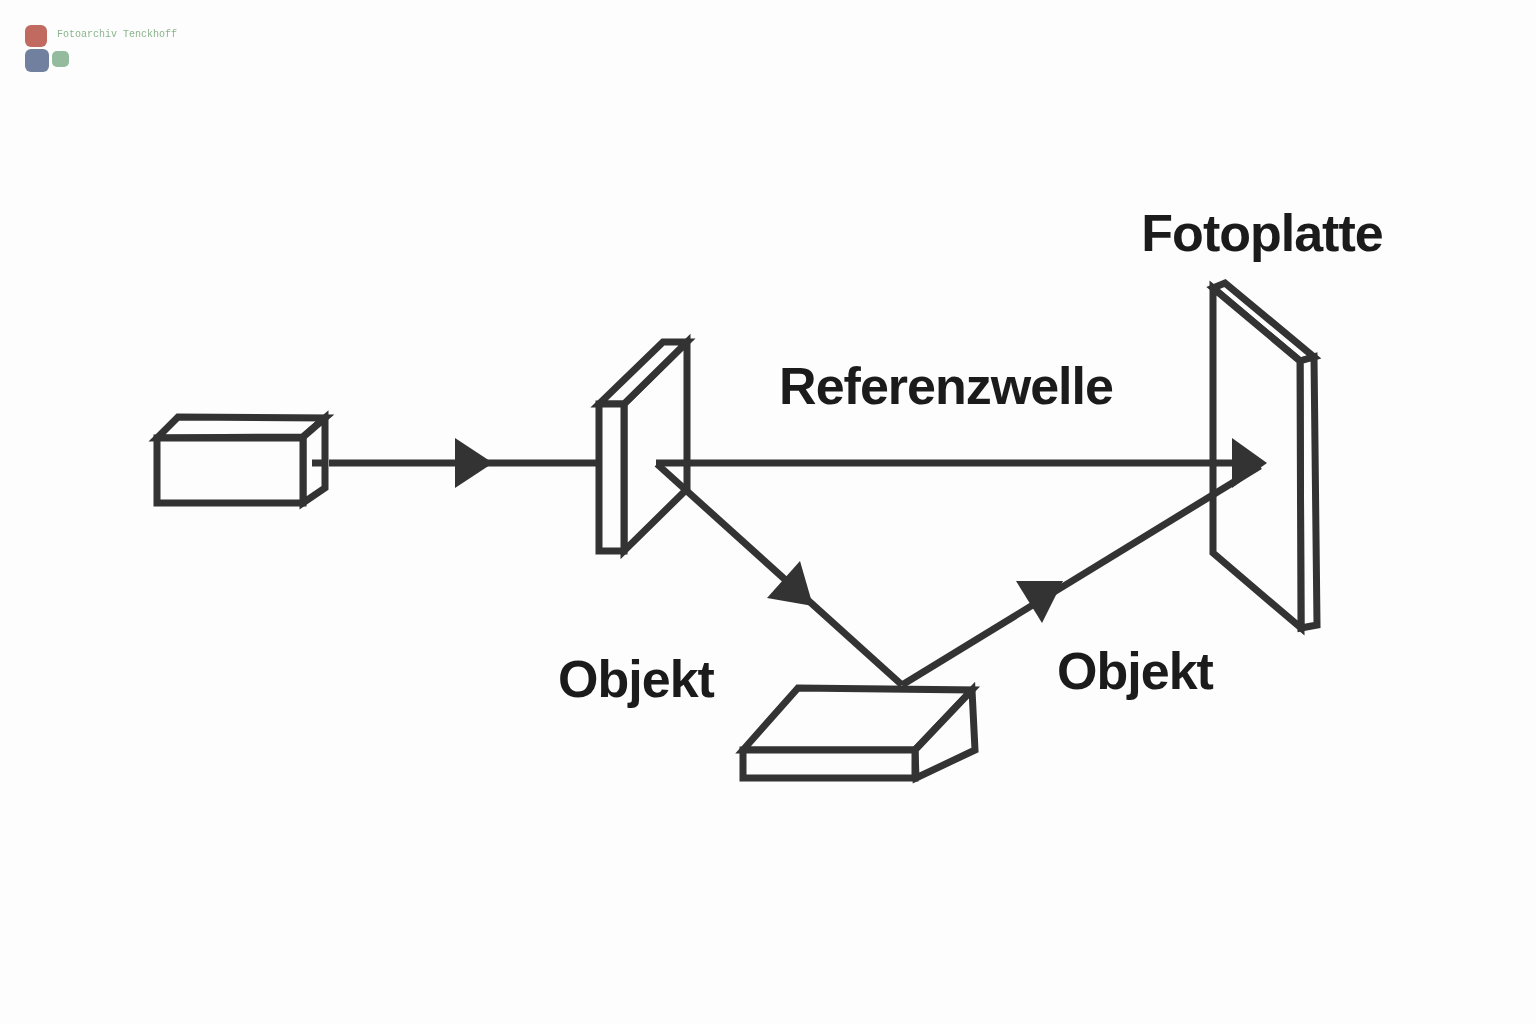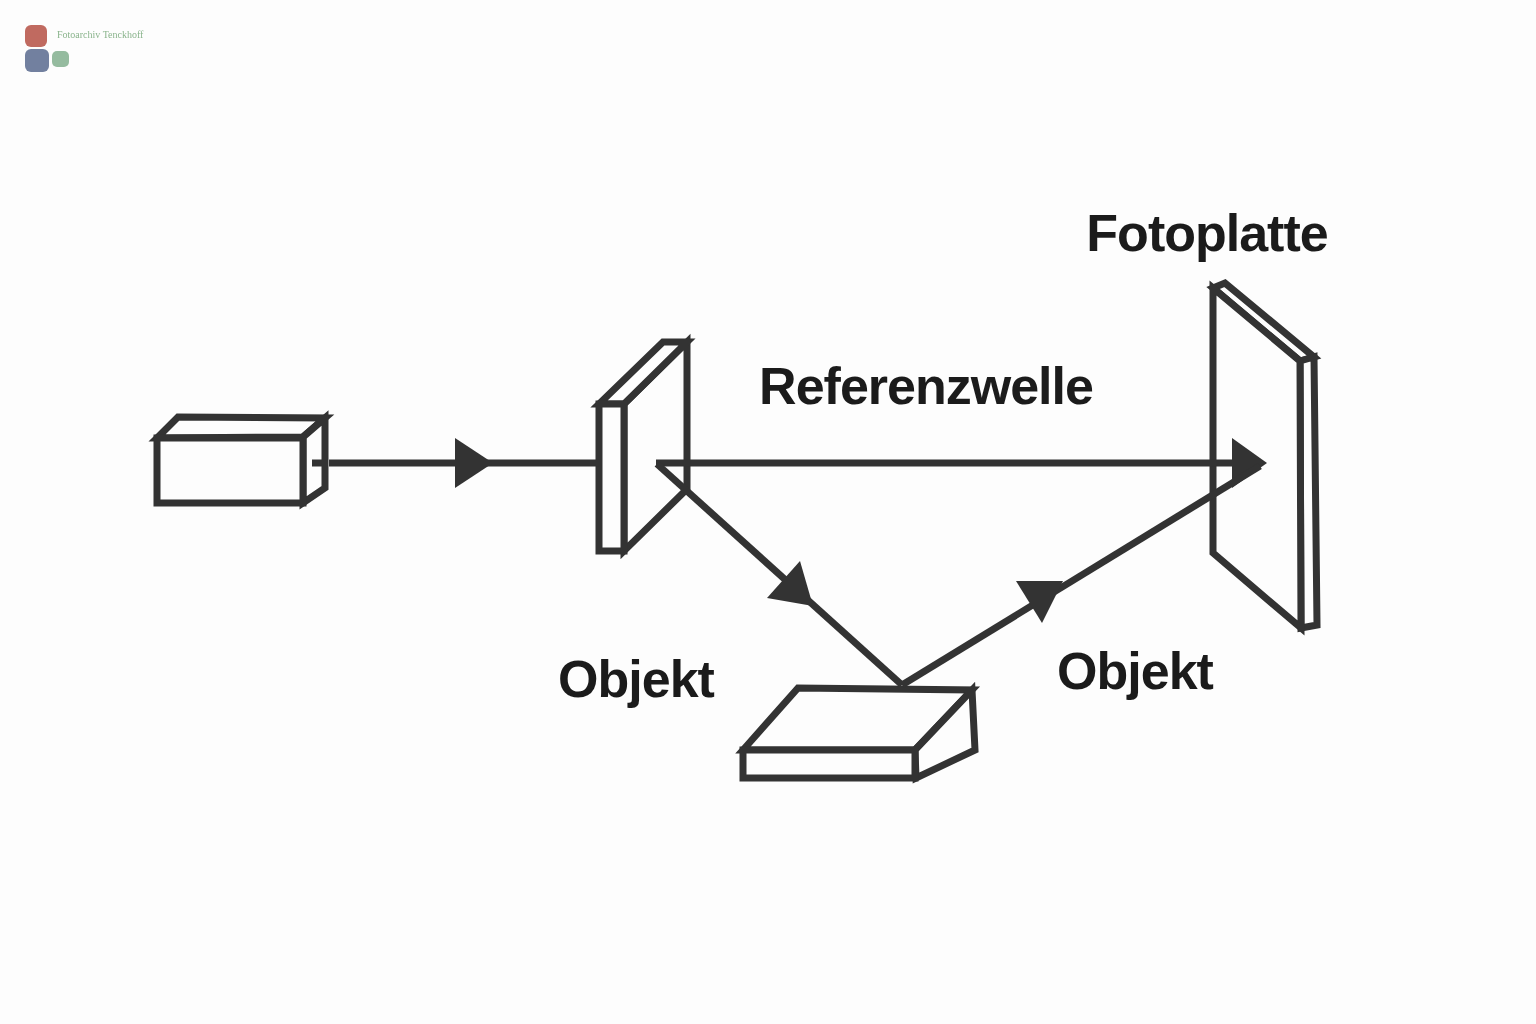--- a/index.html
+++ b/index.html
@@ -25,21 +25,21 @@
   }
 
   
   .watermark{position:absolute;left:25px;top:25px;width:200px;height:50px;}
   .wm-sq{position:absolute;display:block;}
   .wm-red{left:0;top:0;width:22px;height:22px;border-radius:6px;background:var(--wm-red,#c06a60);}
   .wm-blue{left:0;top:24px;width:24px;height:23px;border-radius:6px;background:var(--wm-blue,#72809f);}
   .wm-green{left:27px;top:26px;width:17px;height:16px;border-radius:5px;background:var(--wm-green,#95bb9f);}
   .wm-text{
     position:absolute;left:32px;top:5px;
-    font-family:Liberation Serif, serif;font-size:10px;line-height:1;
+    font-family:Liberation Mono, monospace;font-size:10px;line-height:1;
     color:var(--wm-text,#8ab48c);white-space:nowrap;
   }
 </style>
 </head>
 <body>
 
 <div class="stage">
 
   <div class="watermark">
     <span class="wm-sq wm-red"></span>
@@ -89,18 +89,18 @@
       <line class="edge" x1="657" y1="464" x2="902" y2="685"></line>
       <polygon class="solid" points="813,606 767,598 800,561"></polygon>
     </g>
 
     <g>
       <line class="edge" x1="902" y1="685" x2="1260" y2="466"></line>
       <polygon class="solid" points="1063,581 1042,623 1016,581"></polygon>
     </g>
   </svg>
 
-  <div class="lbl" style="left:926px;top:360px;text-align:center;">Referenzwelle</div>
-  <div class="lbl" style="left:1207px;top:207px;text-align:right;">Fotoplatte</div>
+  <div class="lbl" style="left:946px;top:360px;text-align:center;">Referenzwelle</div>
+  <div class="lbl" style="left:1262px;top:207px;text-align:right;">Fotoplatte</div>
   <div class="lbl" style="left:636px;top:653px;">Objekt</div>
   <div class="lbl" style="left:1135px;top:645px;">Objekt</div>
 
 </div>
 
 </body></html>

